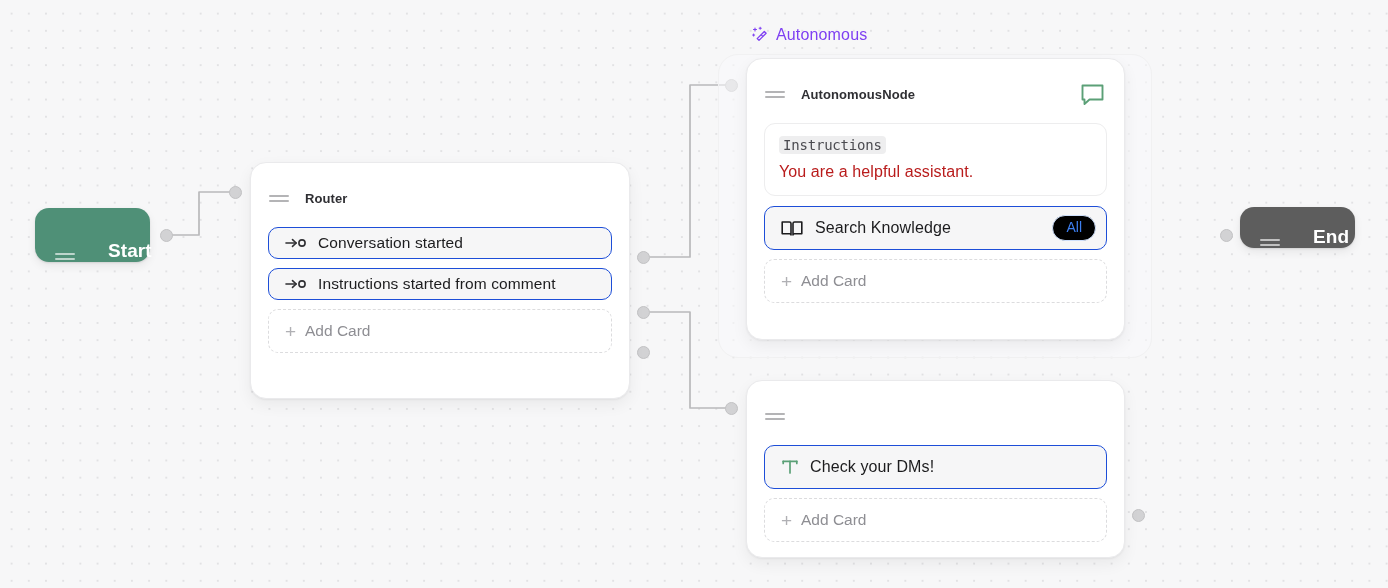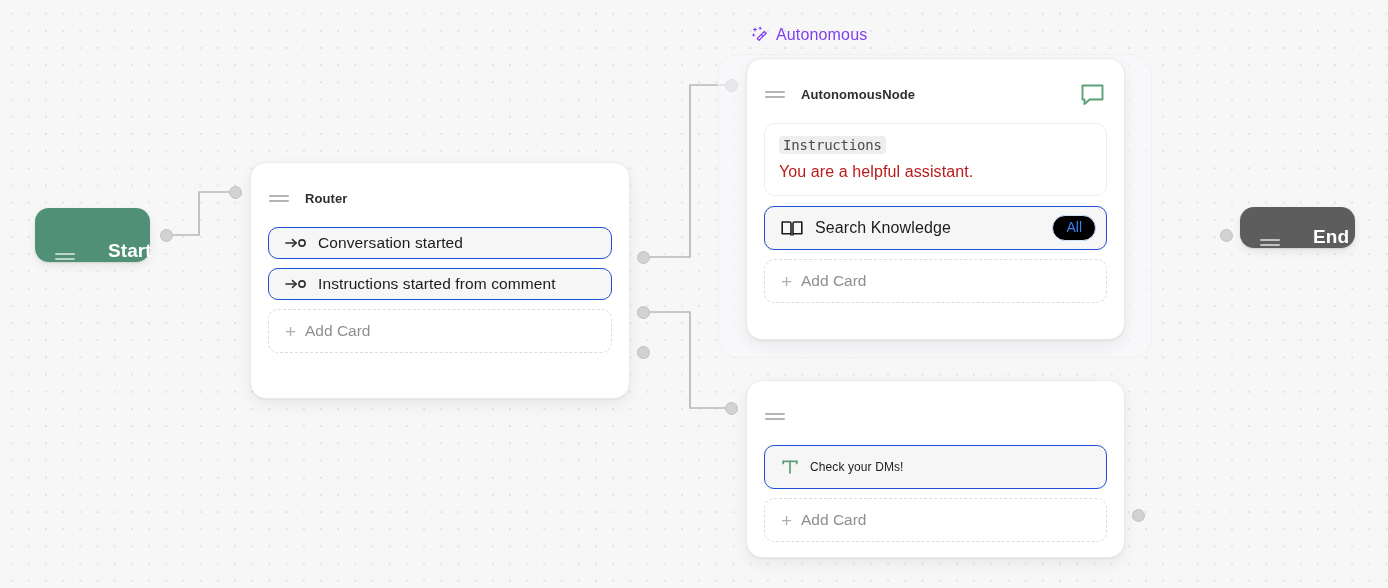--- a/index.html
+++ b/index.html
@@ -224,21 +224,21 @@
     background: #000000;
     border: 1px solid #cfe0fb;
     border-radius: 999px;
     padding: 4px 13px;
     line-height: 1.1;
   }
 
   
   #reply-node { left: 746px; top: 380px; width: 379px; height: 178px; }
   #text-card { height: 44px; padding-left: 16px; }
-  #text-card .card-label { margin-left: 11px; font-size: 12px; }
+  #text-card .card-label { margin-left: 11px; font-size: 16px; }
 
   svg { display: block; }
 </style>
 </head>
 <body>
 
 <div id="canvas">
 
   <svg id="edges" viewBox="0 0 1388 588">
     <path class="edge-path" d="M 163 235 L 199 235 L 199 192 L 232 192"></path>

